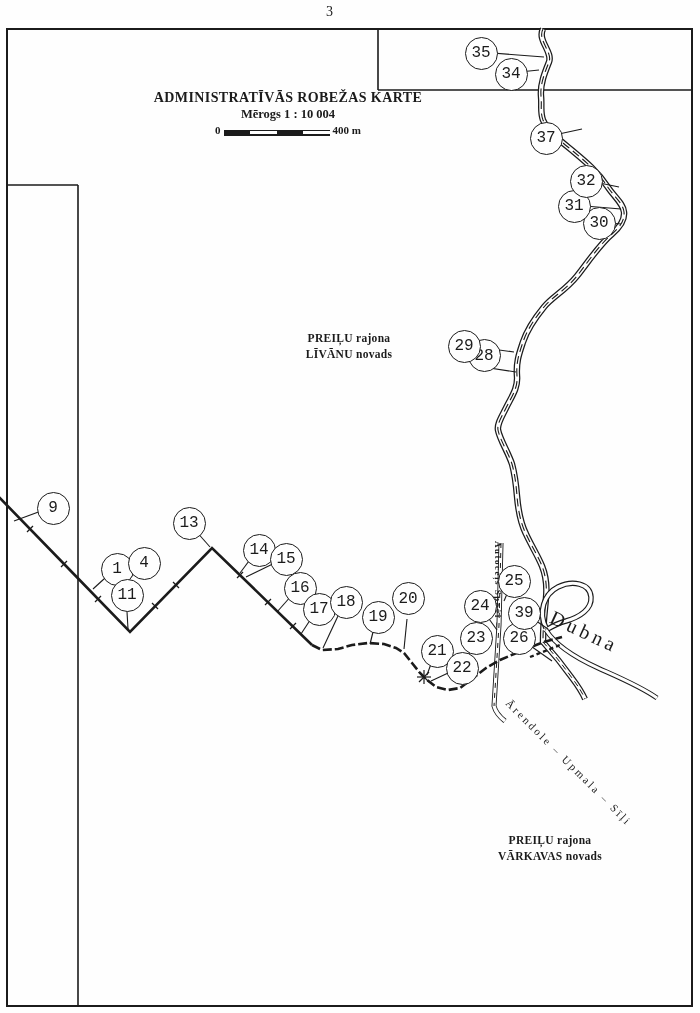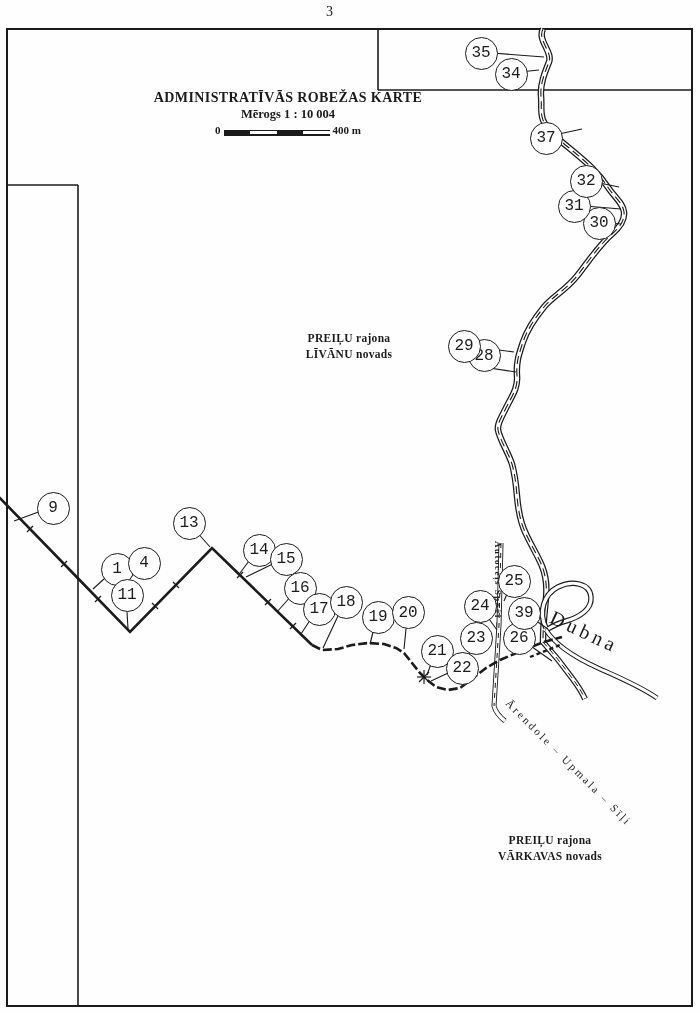--- a/index.html
+++ b/index.html
@@ -186,21 +186,21 @@
       <div class="marker" style="left: 100.5px; top: 552.5px;">1</div>
       <div class="marker" style="left: 110.5px; top: 578.5px;">11</div>
       <div class="marker" style="left: 127.5px; top: 546.5px;">4</div>
       <div class="marker" style="left: 172.5px; top: 506.5px;">13</div>
       <div class="marker" style="left: 242.5px; top: 533.5px;">14</div>
       <div class="marker" style="left: 269.5px; top: 542.5px;">15</div>
       <div class="marker" style="left: 283.5px; top: 571.5px;">16</div>
       <div class="marker" style="left: 302.5px; top: 592.5px;">17</div>
       <div class="marker" style="left: 329.5px; top: 585.5px; text-align: center;">18</div>
       <div class="marker" style="left: 361.5px; top: 600.5px;">19</div>
-      <div class="marker" style="left: 391.5px; top: 596px;">20</div>
+      <div class="marker" style="left: 391.5px; top: 582px;">20</div>
       <div class="marker" style="left: 420.5px; top: 634.5px;">21</div>
       <div class="marker" style="left: 445.5px; top: 651.5px;">22</div>
       <div class="marker" style="left: 459.5px; top: 621.5px;">23</div>
       <div class="marker" style="left: 463.5px; top: 589.5px;">24</div>
       <div class="marker" style="left: 497.5px; top: 564.5px;">25</div>
       <div class="marker" style="left: 502.5px; top: 621.5px;">26</div>
       <div class="marker" style="left: 507.5px; top: 596.5px;">39</div>
       <div class="marker" style="left: 467.5px; top: 339px; text-align: center;">28</div>
       <div class="marker" style="left: 447.5px; top: 329.5px;">29</div>
       <div class="marker" style="left: 582.5px; top: 206.5px;">30</div>

